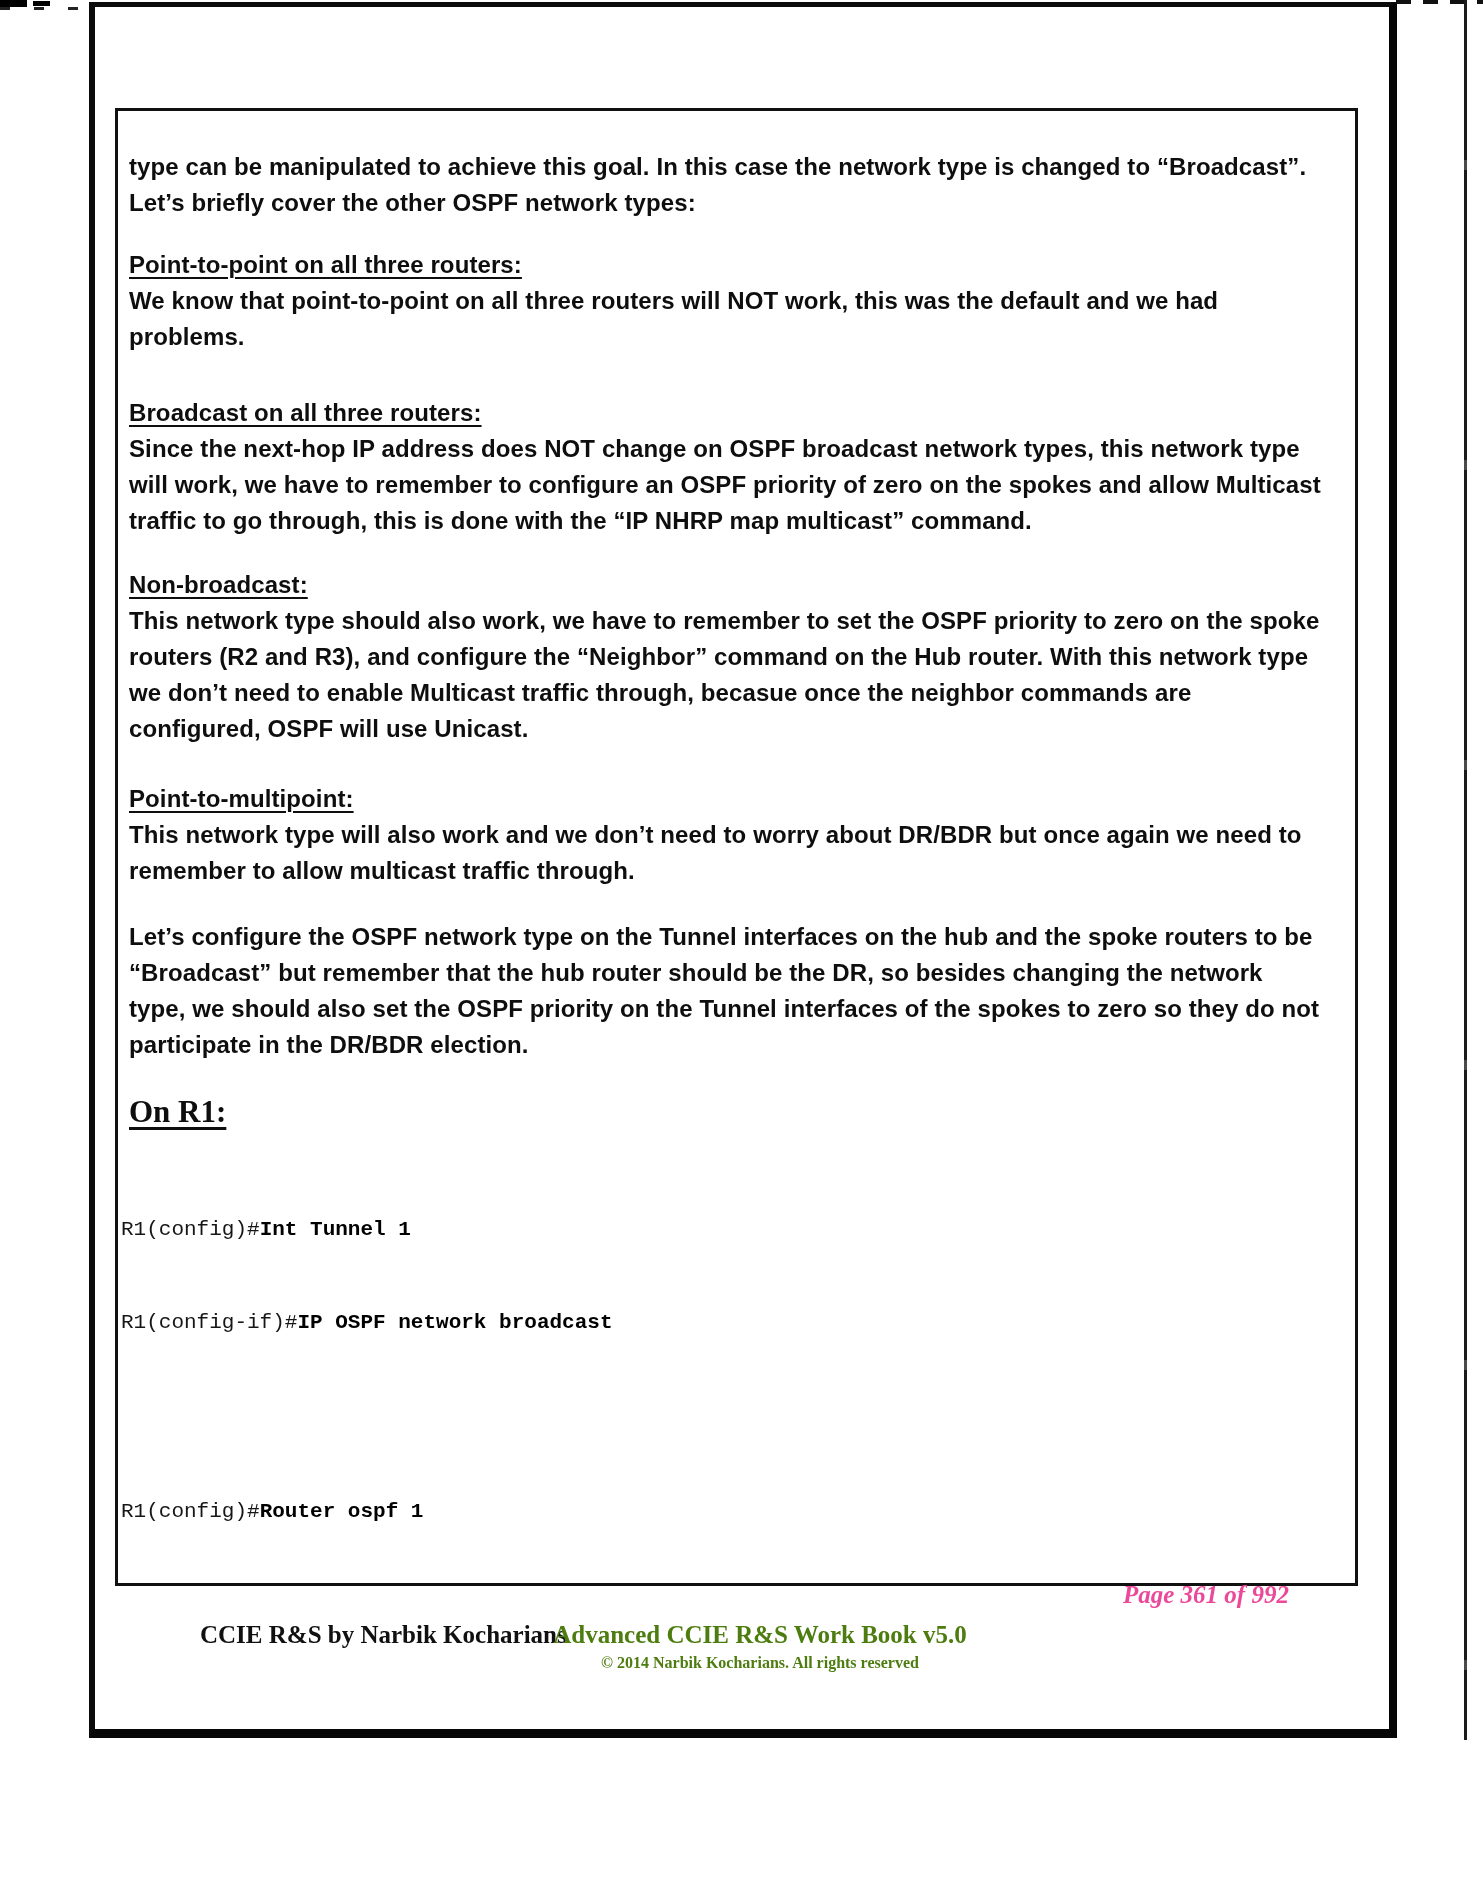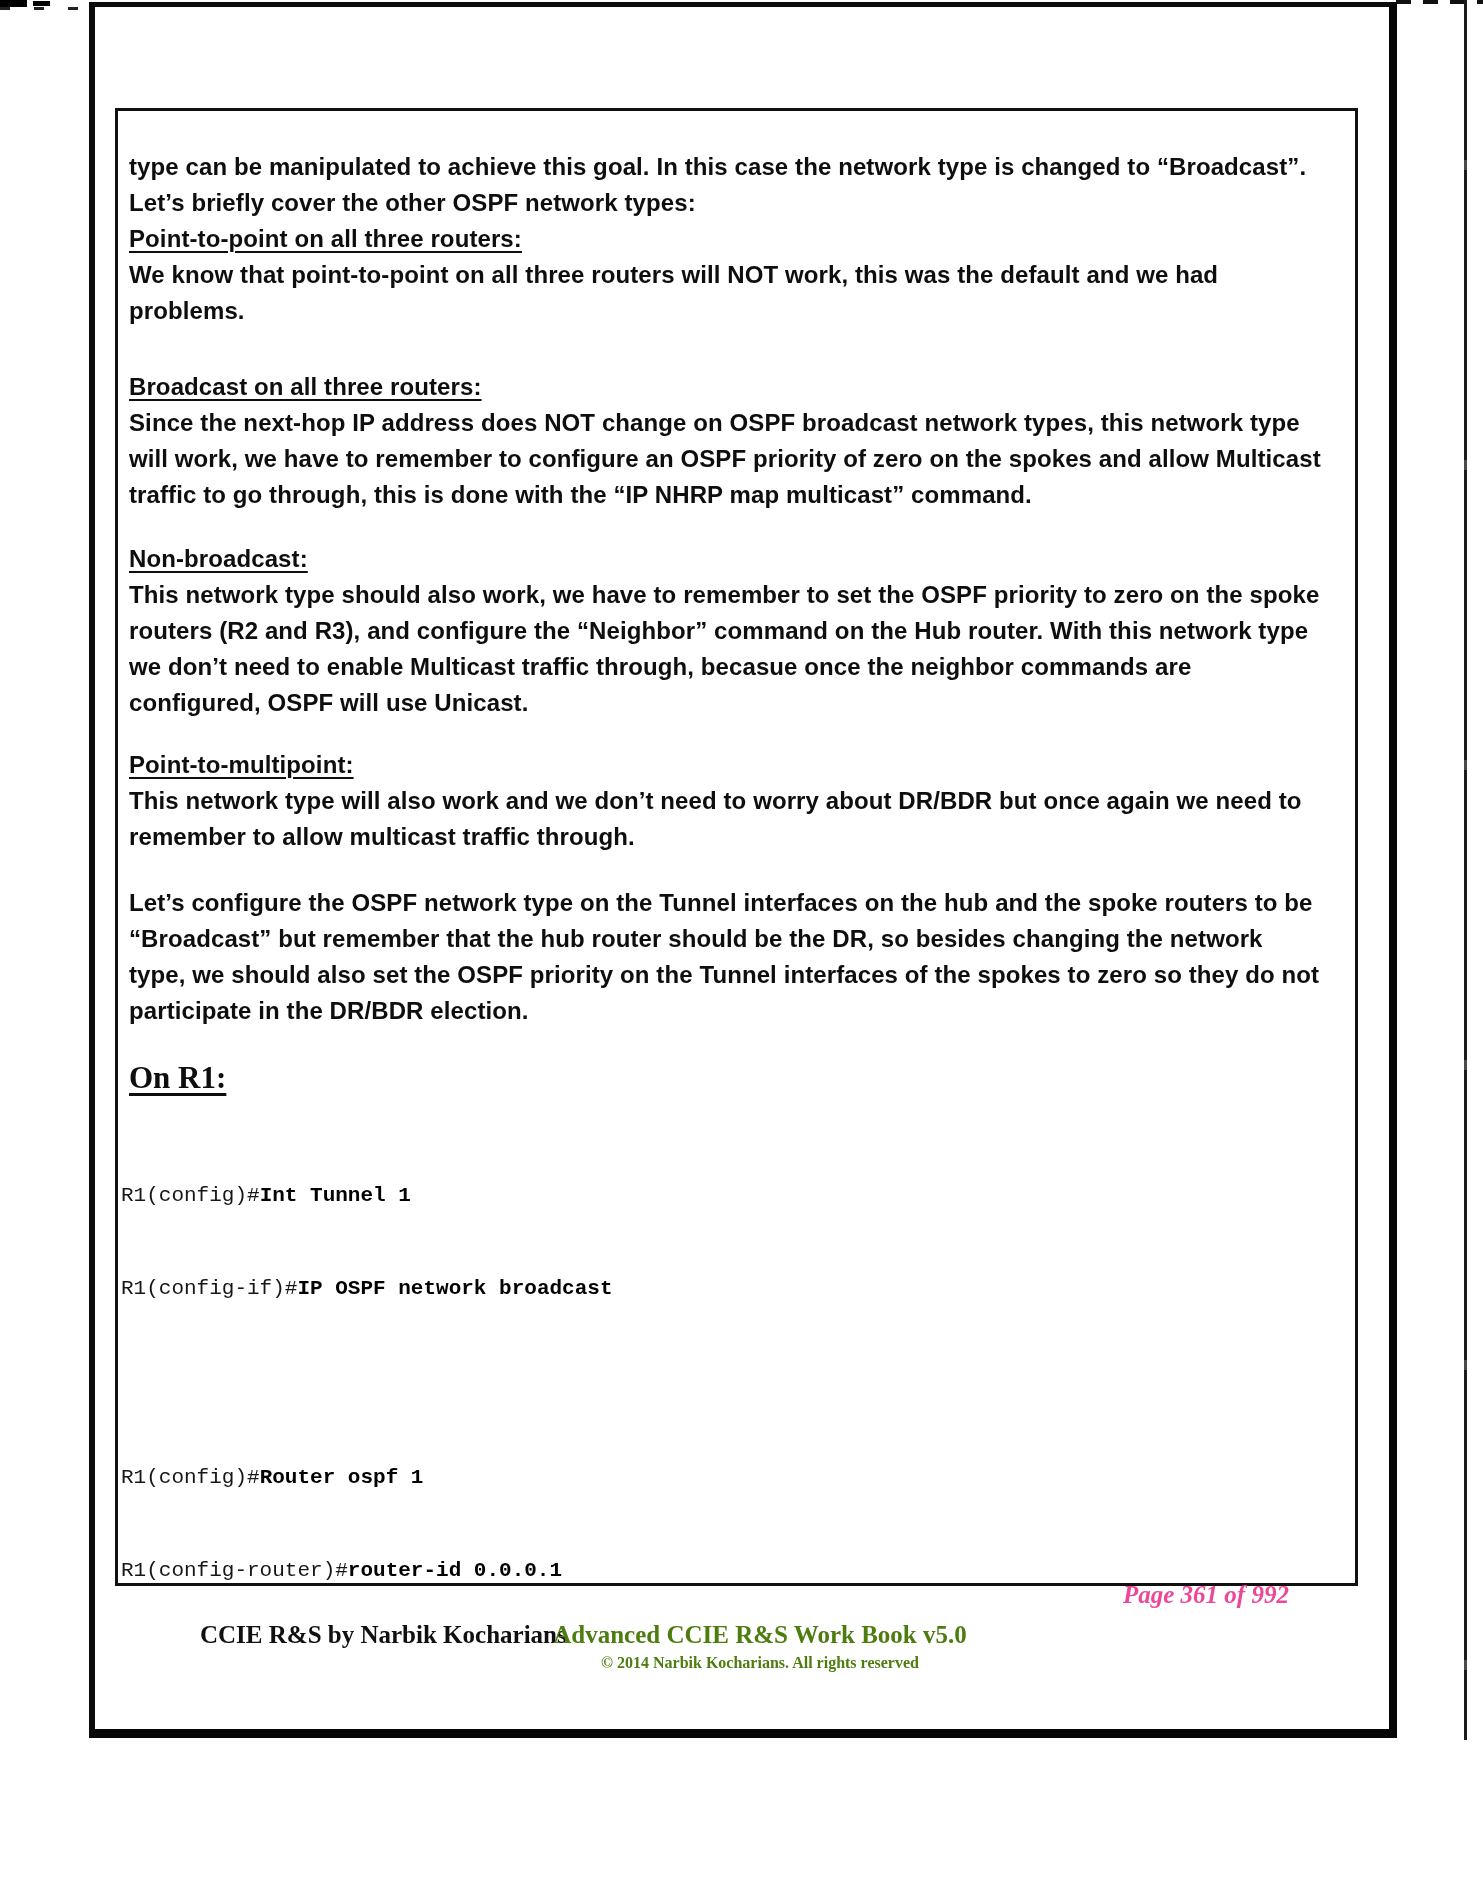--- a/index.html
+++ b/index.html
@@ -48,24 +48,24 @@
     font-size:24px;
     font-weight:700;
     line-height:36px;
     letter-spacing:0.1px;
   }
   .sec-head{
     text-decoration:underline;
     text-decoration-thickness:2px;
     text-underline-offset:4px;
   }
-  .mt-h1{}
+  .mt-h1{margin-top:26px;}
   .mt-h2{margin-top:40px;}
   .mt-h3{margin-top:28px;}
-  .mt-h4{margin-top:26px;}
+  .mt-h4{margin-top:34px;}
   .mt-closing{margin-top:30px;}
   .router-head{
     margin:29px 30px 0 11px;
     font-family:"Liberation Serif", serif;
     font-size:31px;
     font-weight:700;
     line-height:40px;
     text-decoration:underline;
     text-decoration-thickness:2.5px;
     text-underline-offset:5px;

